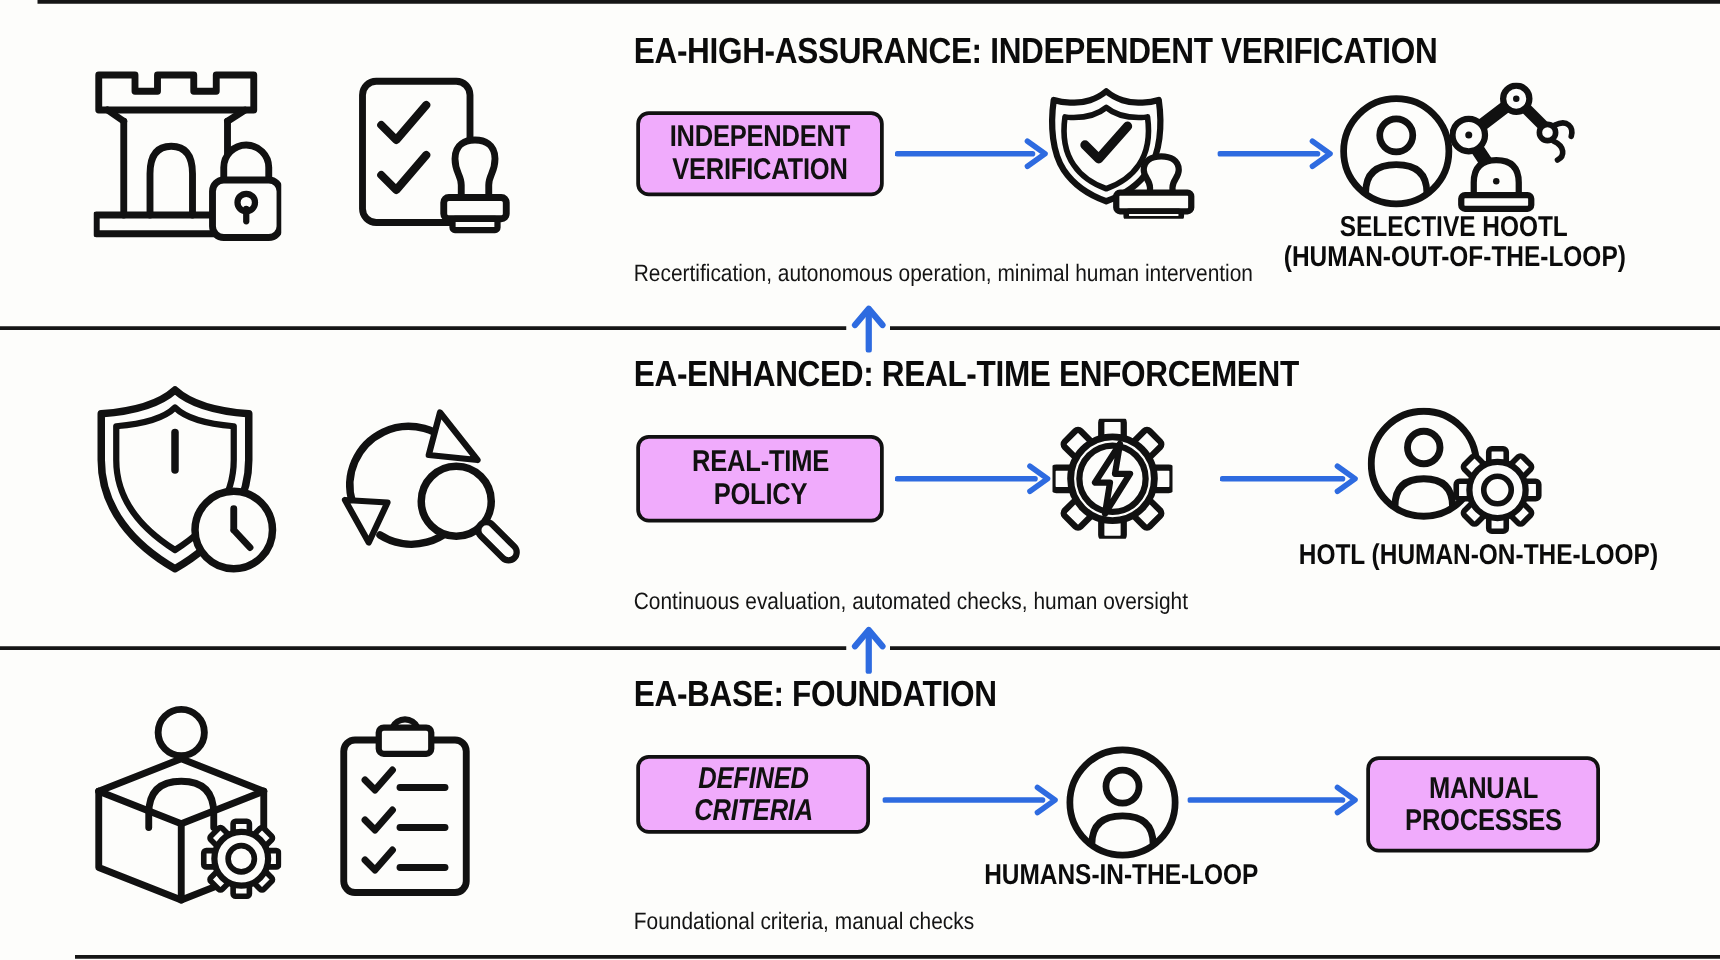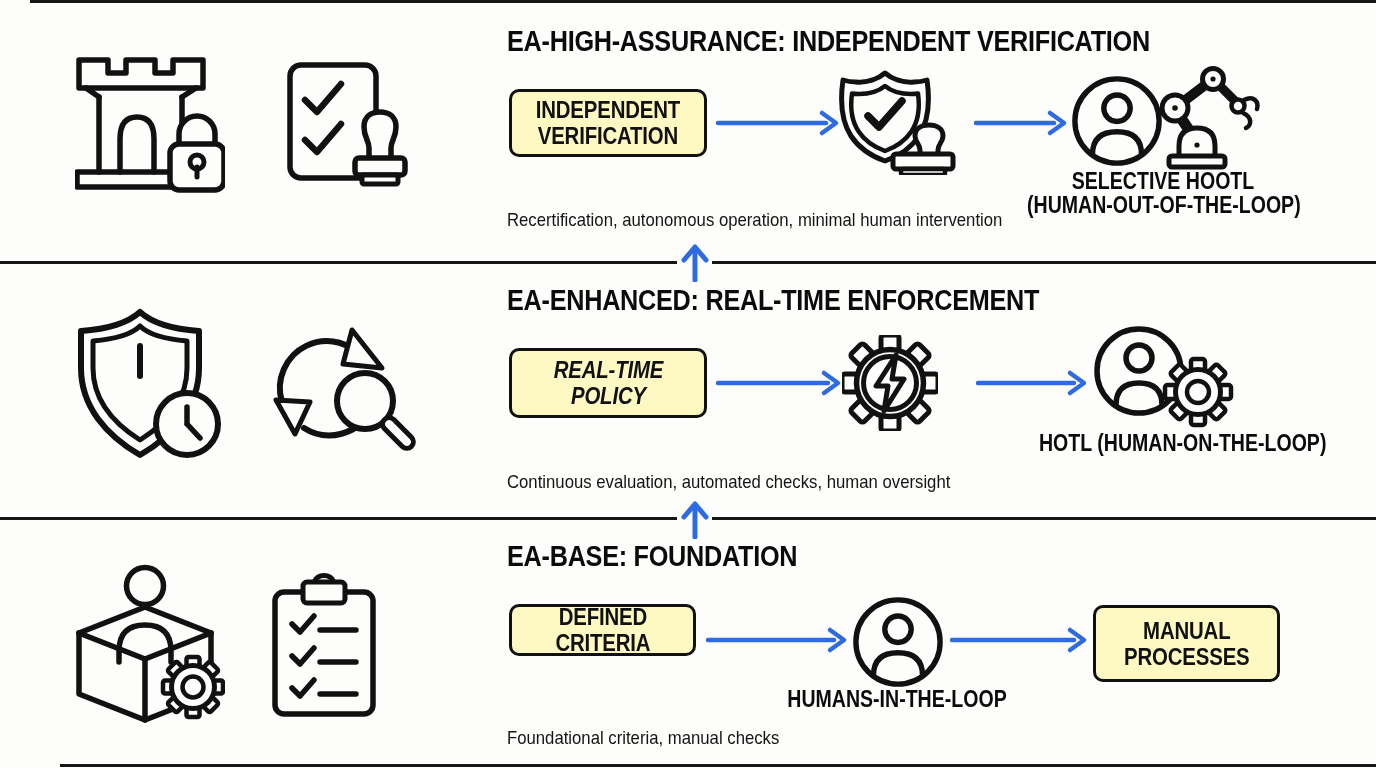--- a/index.html
+++ b/index.html
@@ -14,21 +14,21 @@
     position:absolute;font-weight:bold;font-size:29px;line-height:1;
     letter-spacing:-0.3px;white-space:nowrap;color:#0b0b0b;
     transform:scaleX(0.87);transform-origin:0 50%;
   }
   .desc{
     position:absolute;font-size:19px;line-height:1.2;color:#141414;
     white-space:nowrap;transform:scaleX(0.88);transform-origin:0 50%;
   }
   .flow-box{
     position:absolute;box-sizing:border-box;border:3px solid #111;
-    border-radius:10px;background:#fef9c3;
+    border-radius:10px;background:#f0abfc;
     display:flex;align-items:center;justify-content:center;
   }
   .box-label{
     font-weight:bold;font-size:24px;line-height:26px;text-align:center;
     letter-spacing:-0.2px;transform:scaleX(0.85);white-space:nowrap;
   }
   .box-label span{display:block;}
   .sub-label{
     position:absolute;font-weight:bold;font-size:23px;line-height:24px;
     text-align:center;white-space:nowrap;color:#0b0b0b;
@@ -174,21 +174,21 @@
       <polygon points="84,8 114,46 75,42" fill="#fdfdfb" stroke-width="5"></polygon>
       <path d="M103,88 A47,47 0 0 1 36,106"></path>
       <polygon points="8,78 42,80 27,112" fill="#fdfdfb" stroke-width="5"></polygon>
       <circle cx="97" cy="79" r="28" fill="#fdfdfb"></circle>
       <rect x="-6.5" y="-2" width="13" height="38" rx="6.5" fill="#fdfdfb" stroke-width="5" transform="translate(118,99) rotate(-45)"></rect>
     </g>
   </svg>
 
   <div class="sec-title" style="left:507px;top:286px;">EA-ENHANCED: REAL-TIME ENFORCEMENT</div>
 
-  <div class="flow-box" style="left:509px;top:348px;width:198px;height:70px;font-style:italic;">
+  <div class="flow-box" style="left:509px;top:348px;width:198px;height:70px;">
     <div class="box-label">
       <span>REAL-TIME</span>
       <span>POLICY</span>
     </div>
   </div>
 
   <svg class="abs" style="left:716px;top:368px;" width="126" height="30" viewBox="0 0 126 30">
     <g fill="none" stroke="#2e6be0" stroke-width="4.5" stroke-linecap="round" stroke-linejoin="round">
       <path d="M2,15 H112"></path>
         <path d="M108,5 L122,15 L108,25"></path>
@@ -289,21 +289,21 @@
       <path d="M50,62 H86"></path>
       <path d="M22,88 l8,8 l14,-16"></path>
       <path d="M50,94 H86"></path>
       <path d="M22,120 l8,8 l14,-16"></path>
       <path d="M50,126 H86"></path>
     </g>
   </svg>
 
   <div class="sec-title" style="left:507px;top:542px;">EA-BASE: FOUNDATION</div>
 
-  <div class="flow-box" style="left:509px;top:604px;width:187px;height:52px;">
+  <div class="flow-box" style="left:509px;top:604px;width:187px;height:63px;font-style:italic;">
     <div class="box-label">
       <span>DEFINED</span>
       <span>CRITERIA</span>
     </div>
   </div>
 
   <svg class="abs" style="left:706px;top:625px;" width="142" height="30" viewBox="0 0 142 30">
     <g fill="none" stroke="#2e6be0" stroke-width="4.5" stroke-linecap="round" stroke-linejoin="round">
       <path d="M2,15 H128"></path>
         <path d="M124,5 L138,15 L124,25"></path>

